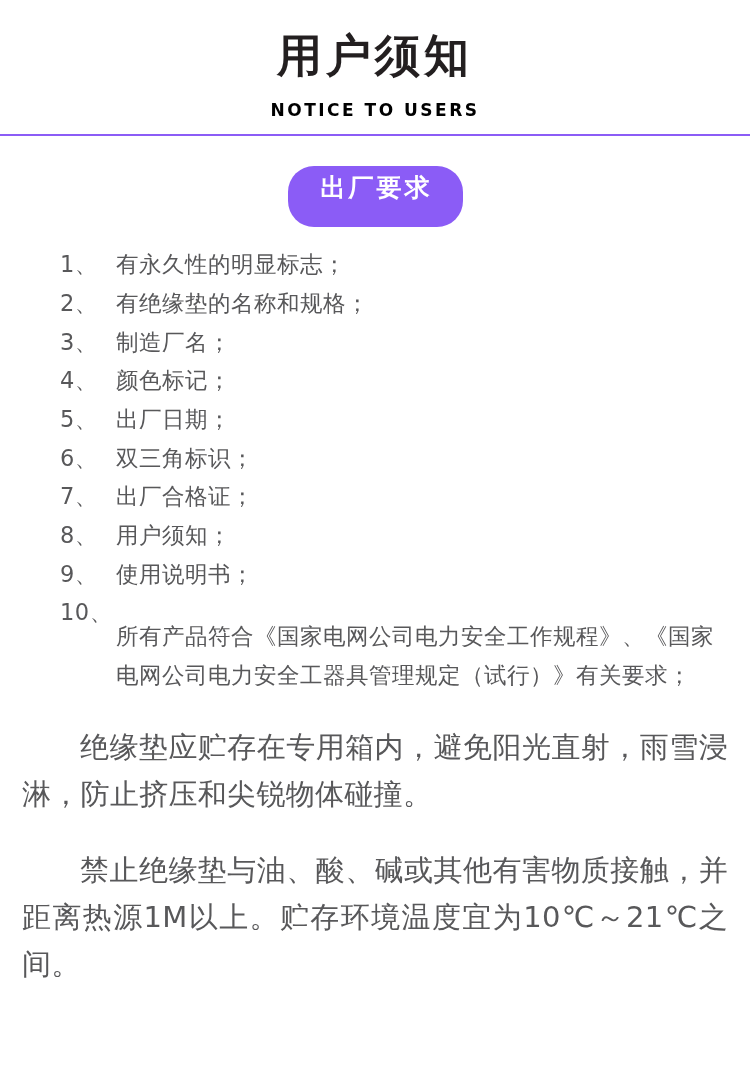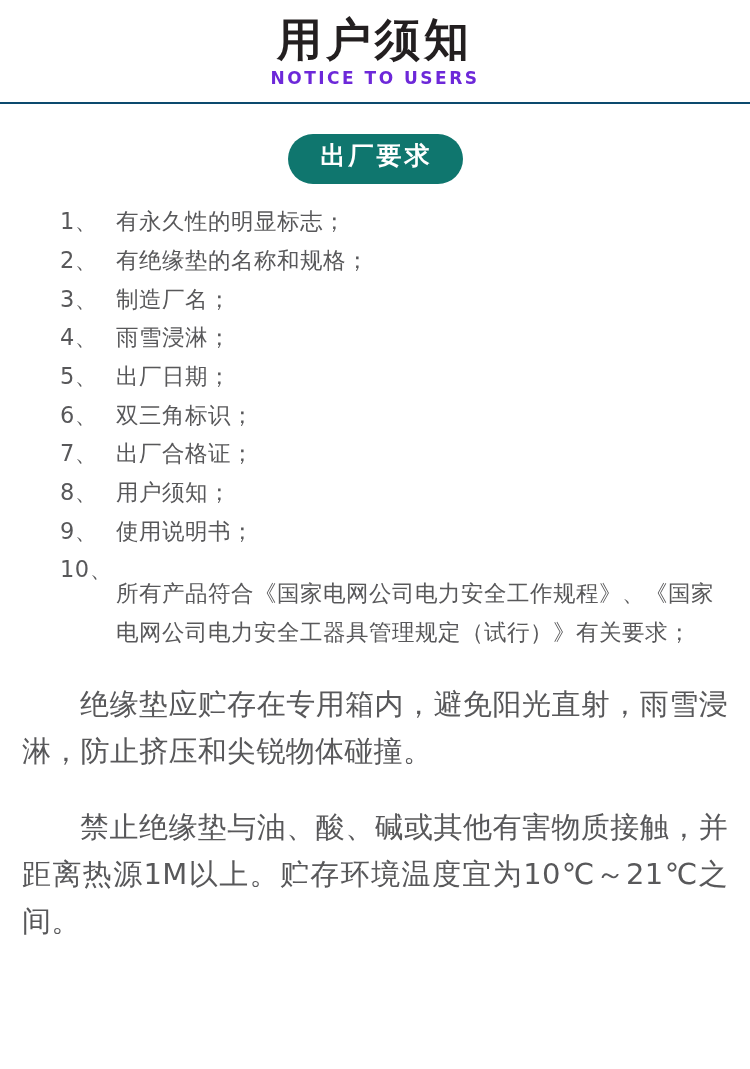--- a/index.html
+++ b/index.html
@@ -16,52 +16,52 @@
   }
   .page {
     position: relative;
     width: 750px;
     height: 1069px;
     box-sizing: border-box;
   }
 
   
   .header {
-    padding-top: 14px;
+    padding-top: 30px;
     padding-bottom: 14px;
     text-align: center;
-    border-bottom: 2px solid #0c4a6e;
+    border-bottom: 2px solid #8b5cf6;
   }
   .header-title-cn {
     font-size: 45px;
     font-weight: bold;
     letter-spacing: 4px;
     color: #231f20;
     line-height: 1.15;
   }
   .header-title-en {
-    margin-top: 2px;
+    margin-top: 18px;
     font-size: 17px;
     font-weight: bold;
     letter-spacing: 2.5px;
-    color: #6d28d9;
+    color: #000000;
   }
 
   
   .badge-wrap {
     text-align: center;
   }
   .badge {
     display: inline-block;
-    background: #0f766e;
+    background: #8b5cf6;
     color: #ffffff;
     font-size: 25px;
     font-weight: bold;
     letter-spacing: 3px;
-    padding: 8px 30px 15px 33px;
+    padding: 8px 30px 26px 33px;
     border-radius: 26px;
     line-height: 1.1;
   }
   .badge-1 { margin-top: 30px; }
   .badge-2 { margin-top: 22px; }
 
   
   .list {
     margin: 18px 0 0 0;
     padding: 0 34px 0 60px;
@@ -125,21 +125,21 @@
     <div class="list-item">
       <span class="li-num">2、</span>
       <span class="li-text">有绝缘垫的名称和规格；</span>
     </div>
     <div class="list-item">
       <span class="li-num">3、</span>
       <span class="li-text">制造厂名；</span>
     </div>
     <div class="list-item">
       <span class="li-num">4、</span>
-      <span class="li-text">雨雪浸淋；</span>
+      <span class="li-text">颜色标记；</span>
     </div>
     <div class="list-item">
       <span class="li-num">5、</span>
       <span class="li-text">出厂日期；</span>
     </div>
     <div class="list-item">
       <span class="li-num">6、</span>
       <span class="li-text">双三角标识；</span>
     </div>
     <div class="list-item">

